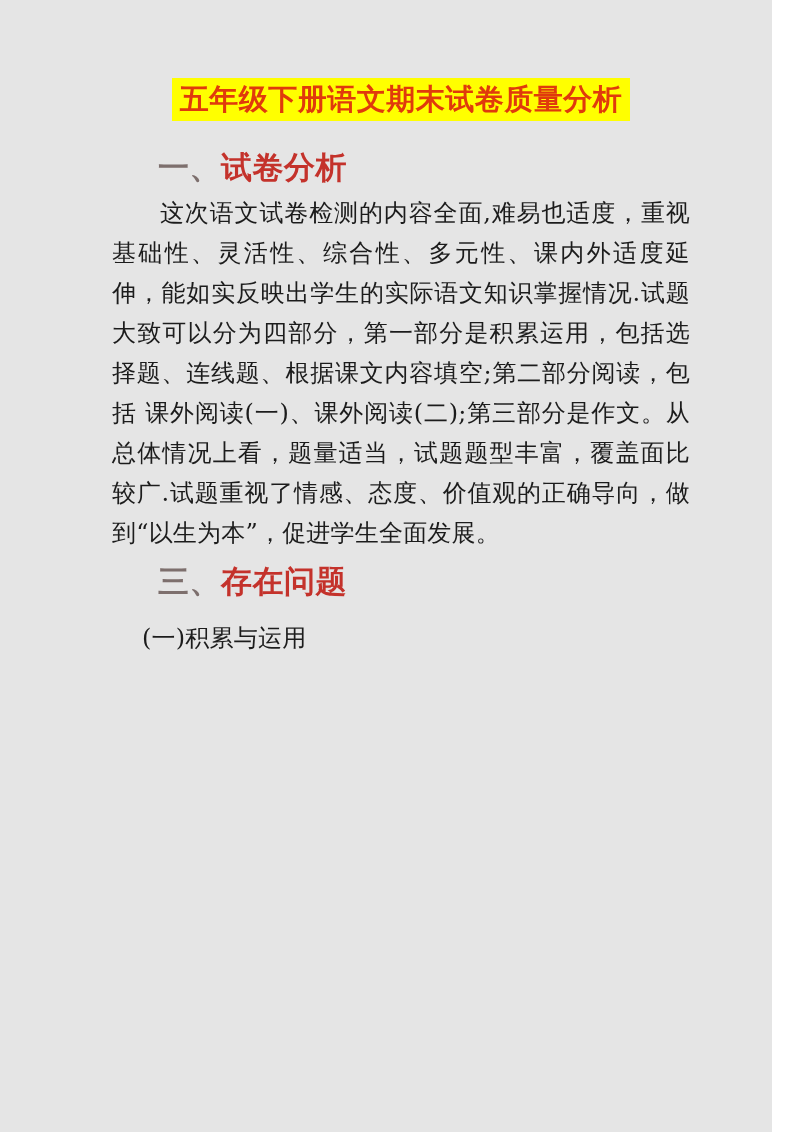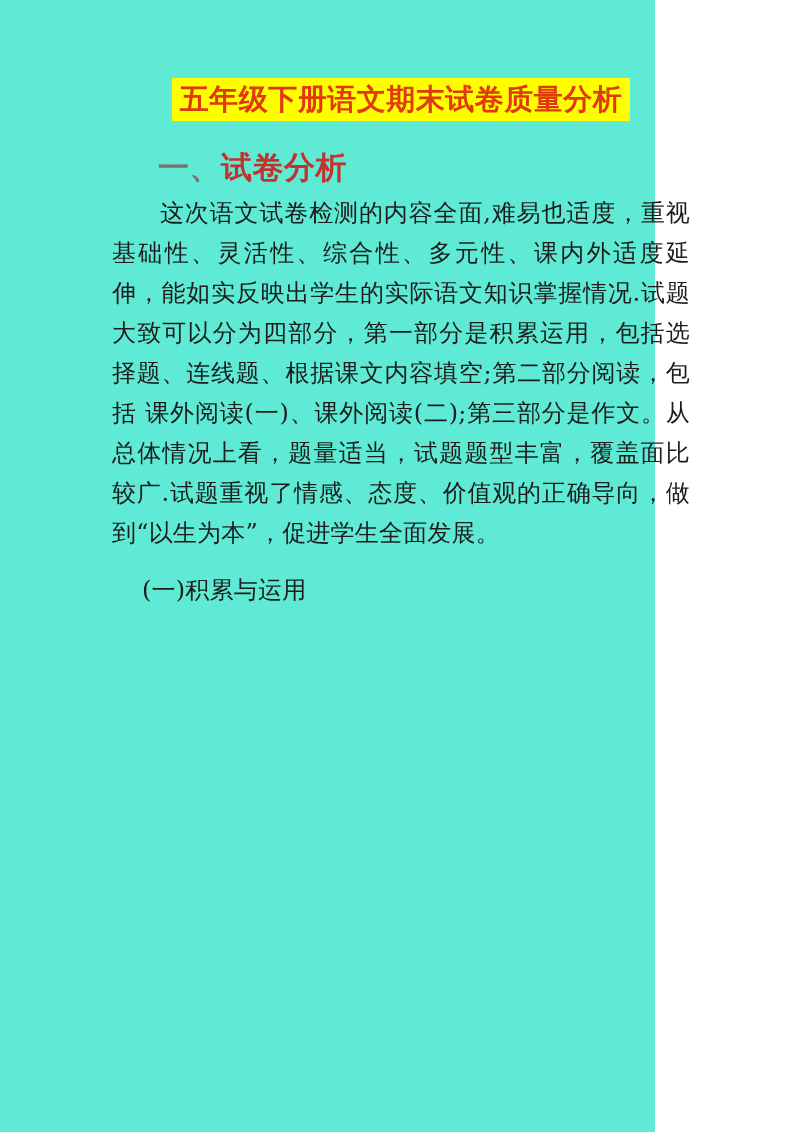--- a/index.html
+++ b/index.html
@@ -13,23 +13,23 @@
     position: relative;
     font-family: "DejaVu Serif", "Liberation Serif", serif;
     color: #1a1a1a;
     overflow: hidden;
   }
 
   .page {
     position: absolute;
     left: 0;
     top: 0;
-    width: 655px;
+    width: 772px;
     height: 1132px;
-    background: #5eead4;
+    background: #e5e5e5;
   }
 
   .doc-body {
     position: absolute;
     left: 112px;
     top: 78px;
     width: 578px;
   }
 
   
@@ -93,16 +93,19 @@
     <div class="title-row">
       <span class="doc-title">五年级下册语文期末试卷质量分析</span>
     </div>
 
     <div class="section-heading">
       <span class="num">一、</span><span class="ttl">试卷分析</span>
     </div>
     <p class="para">这次语文试卷检测的内容全面,难易也适度，重视基础性、灵活性、综合性、多元性、课内外适度延伸，能如实反映出学生的实际语文知识掌握情况.试题大致可以分为四部分，第一部分是积累运用，包括选择题、连线题、根据课文内容填空;第二部分阅读，包括 课外阅读(一)、课外阅读(二);第三部分是作文。从总体情况上看，题量适当，试题题型丰富，覆盖面比较广.试题重视了情感、态度、价值观的正确导向，做到“以生为本”，促进学生全面发展。</p>
 
 
+    <div class="section-heading">
+      <span class="num">三、</span><span class="ttl">存在问题</span>
+    </div>
     <p class="para subhead">(一)积累与运用</p>
 
   </div>
 </div>
 
 </body></html>

